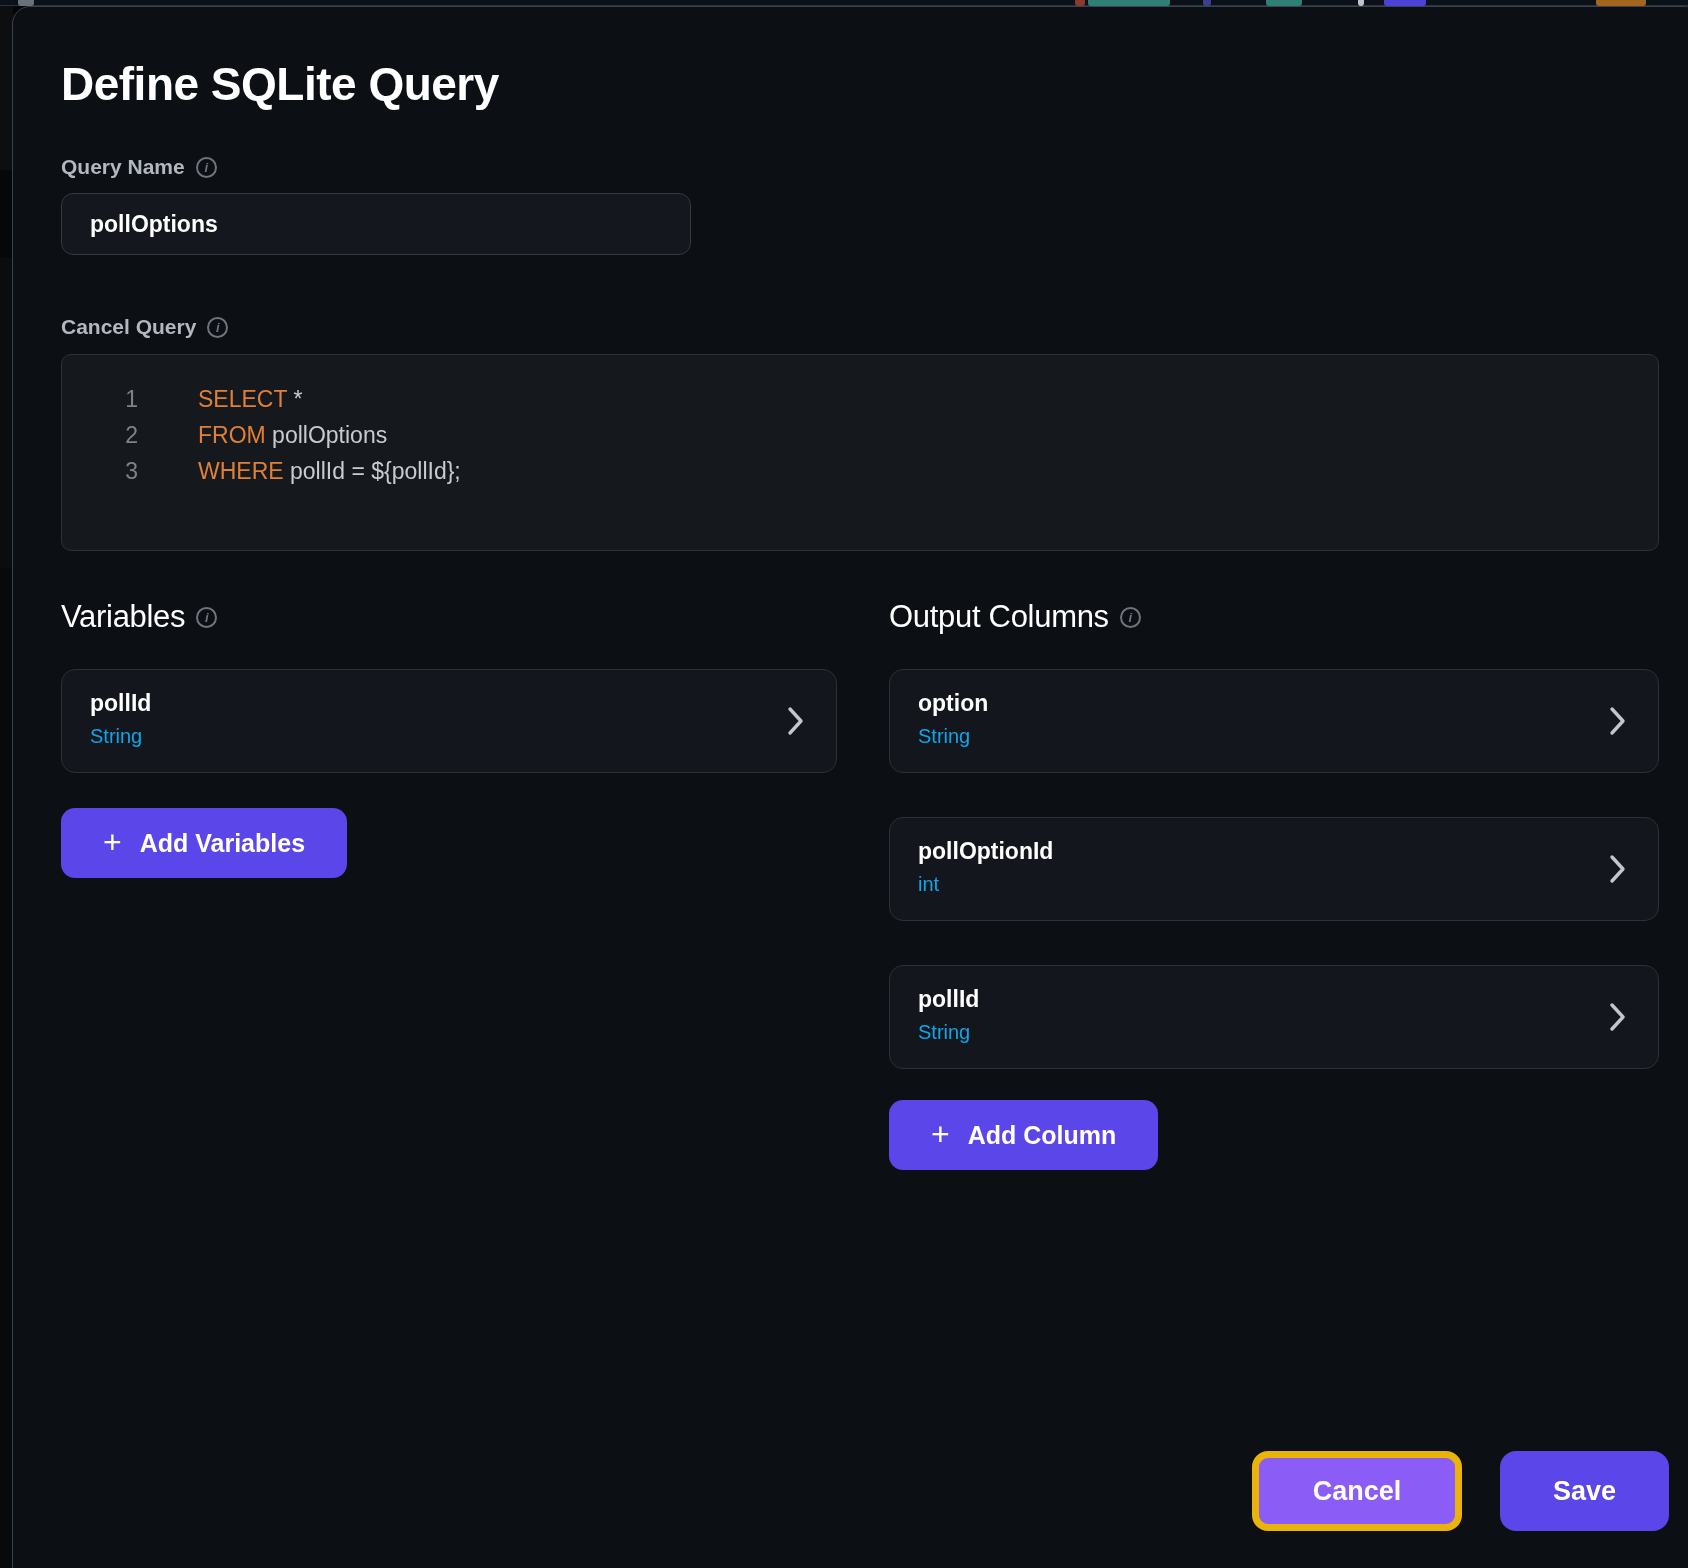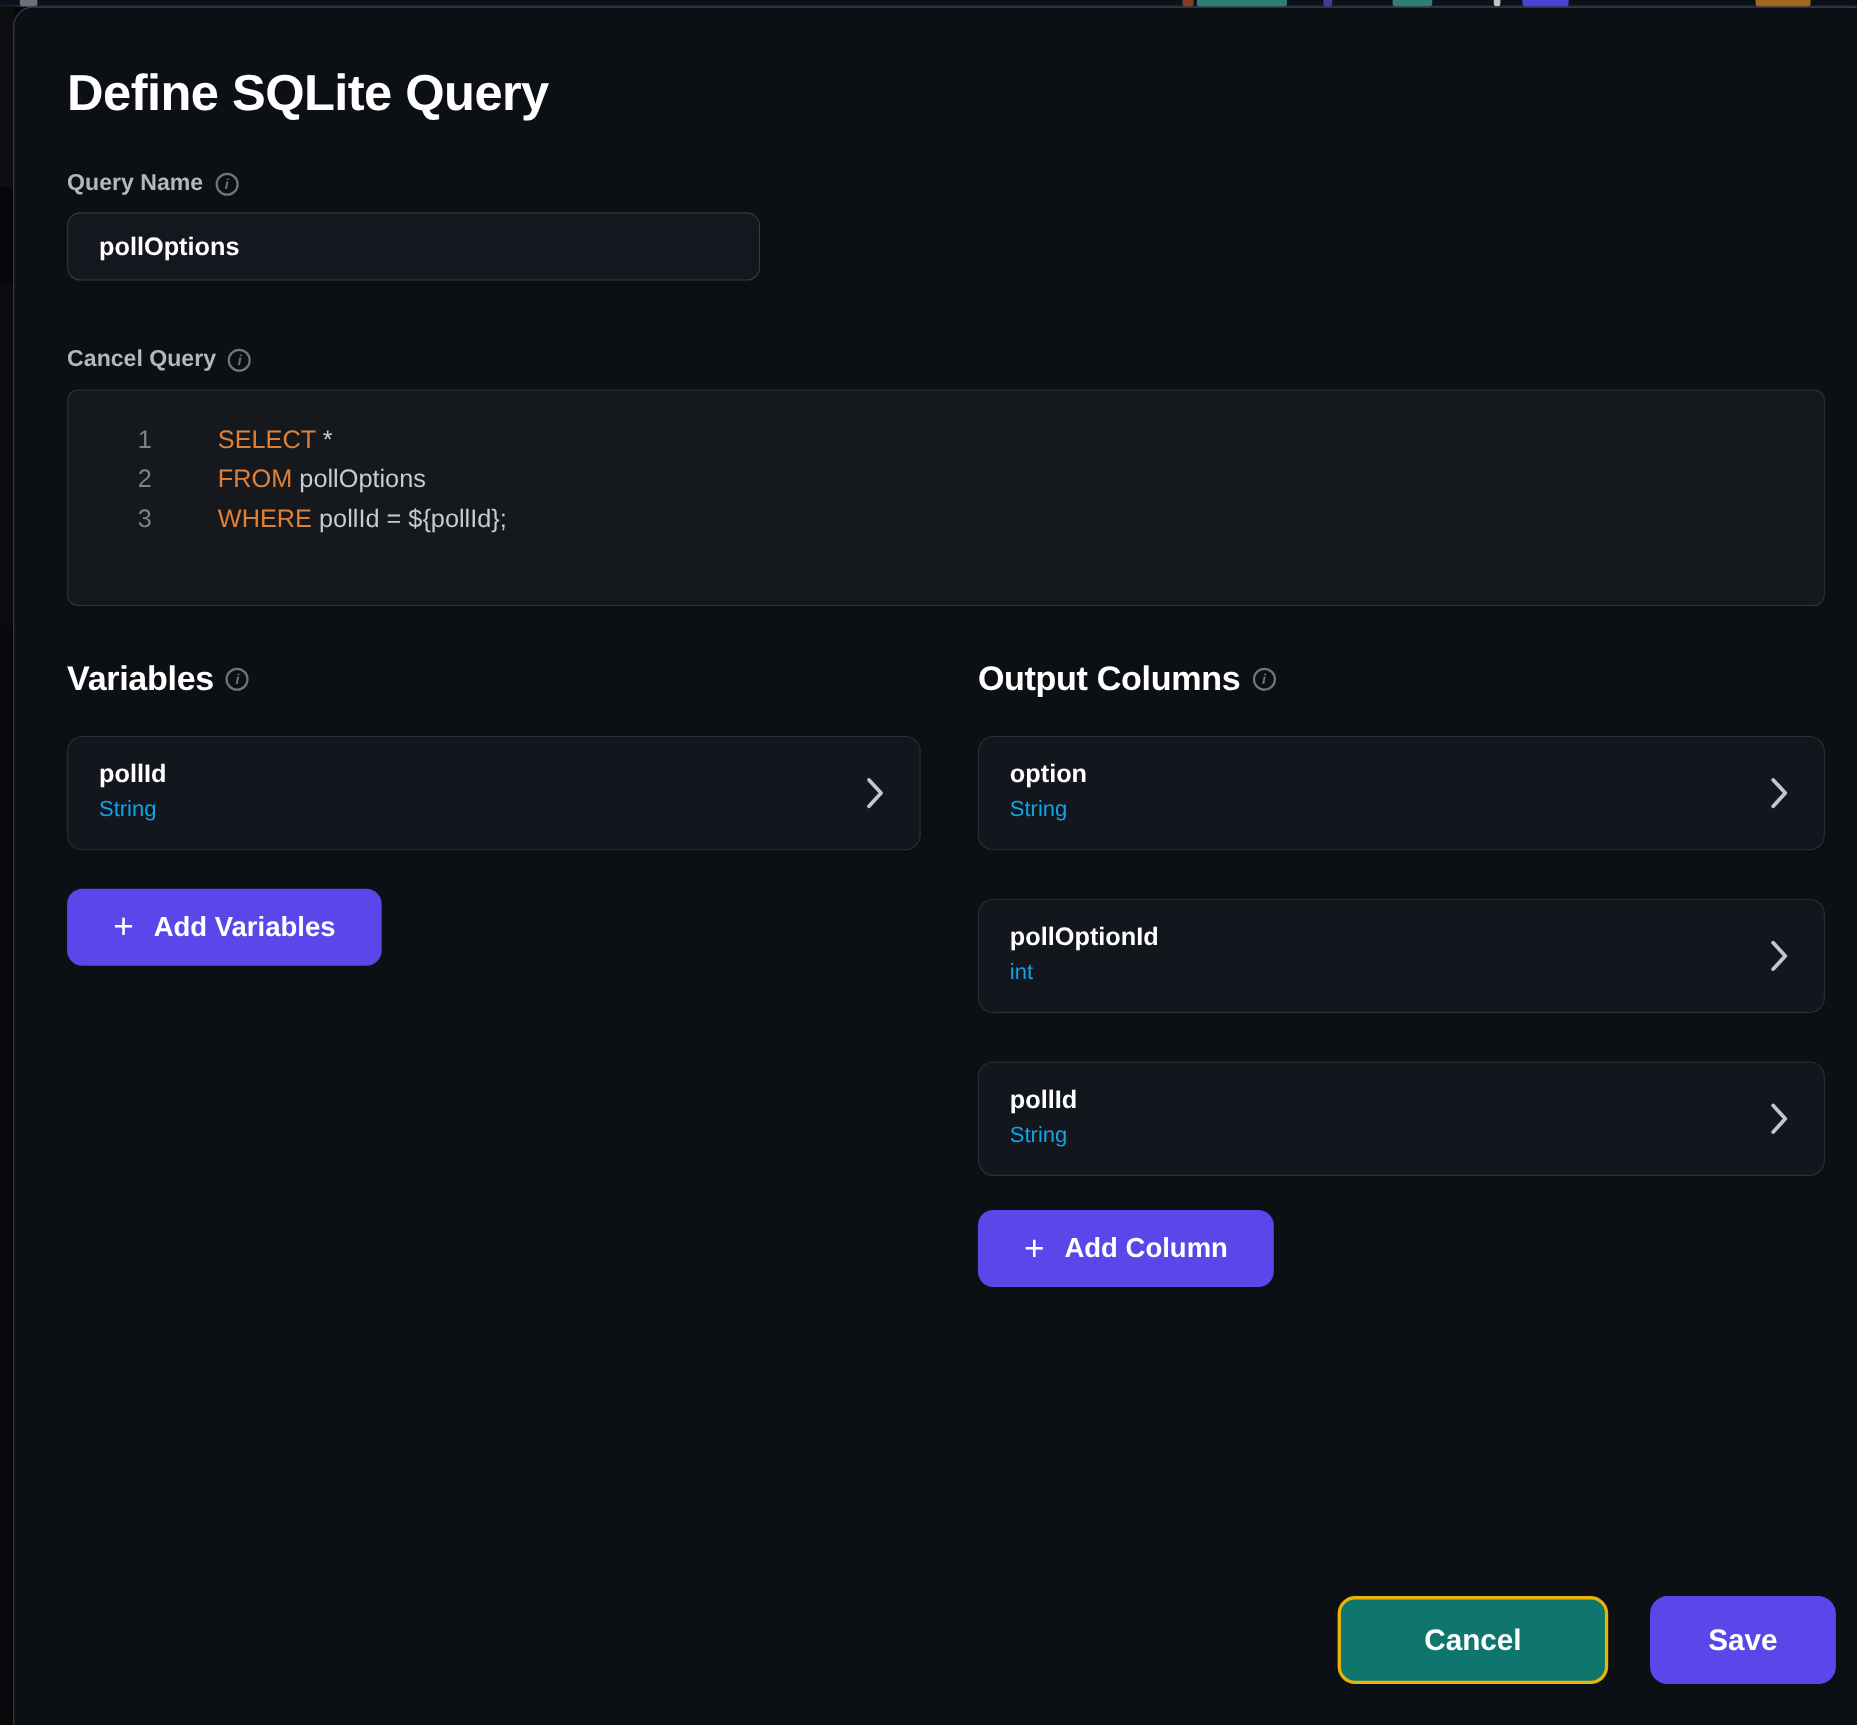--- a/index.html
+++ b/index.html
@@ -53,21 +53,21 @@
     cursor:text;
   }
   .code-line { display:flex; }
   .ln { width:76px; text-align:right; color:#7d838b; flex:0 0 auto; }
   .code { margin-left:60px; color:#c8cbd0; white-space:pre-wrap; }
   .kw { color:#e08036; }
 
   .columns { margin-top:48px; display:flex; }
   .col-left { width:776px; }
   .col-right { width:770px; margin-left:52px; }
-  .section-heading { color:#ffffff; font-size:31px; font-weight:700; letter-spacing:-0.3px; }
+  .section-heading { color:#ffffff; font-size:31px; font-weight:400; letter-spacing:-0.3px; }
 
   .card {
     margin-top:34px; height:104px; width:100%;
     background:#13161c; border:1px solid #2b3138; border-radius:14px;
     position:relative; padding:20px 28px; cursor:pointer;
   }
   .card + .card { margin-top:44px; }
   .card-title { color:#ffffff; font-size:23px; font-weight:700; }
   .card-sub { color:#0ea5e9; font-size:20px; margin-top:8px; }
   .chevron { position:absolute; right:32px; top:50%; transform:translateY(-50%); display:block; }
@@ -83,21 +83,21 @@
   .add-btn .plus { font-size:32px; font-weight:400; line-height:1; transform:translateY(-1px); }
   .add-col { margin-top:31px; }
 
   .footer { position:absolute; top:1444px; right:32px; display:flex; gap:38px; }
   .btn {
     height:80px; border-radius:16px; cursor:pointer;
     font-size:27px; font-weight:700; color:#ffffff;
     display:flex; align-items:center; justify-content:center;
     font-family:"Liberation Sans", sans-serif;
   }
-  .btn-cancel { width:246px; background:#0f766e; border:3px solid #eab308; }
+  .btn-cancel { width:210px; background:#8b5cf6; border:7px solid #eab308; }
   .btn-save { width:169px; background:#5b46ea; border:none; }
 </style>
 </head>
 <body>
 
 <div class="top-strip">
   <div class="frag" style="left:18px;  width:16px; background:#6b7178;"></div>
   <div class="frag" style="left:1075px; width:10px; background:#8a3a2c;"></div>
   <div class="frag" style="left:1088px; width:82px; background:#2e8077;"></div>
   <div class="frag" style="left:1203px; width:8px;  background:#3c3f8f;"></div>

